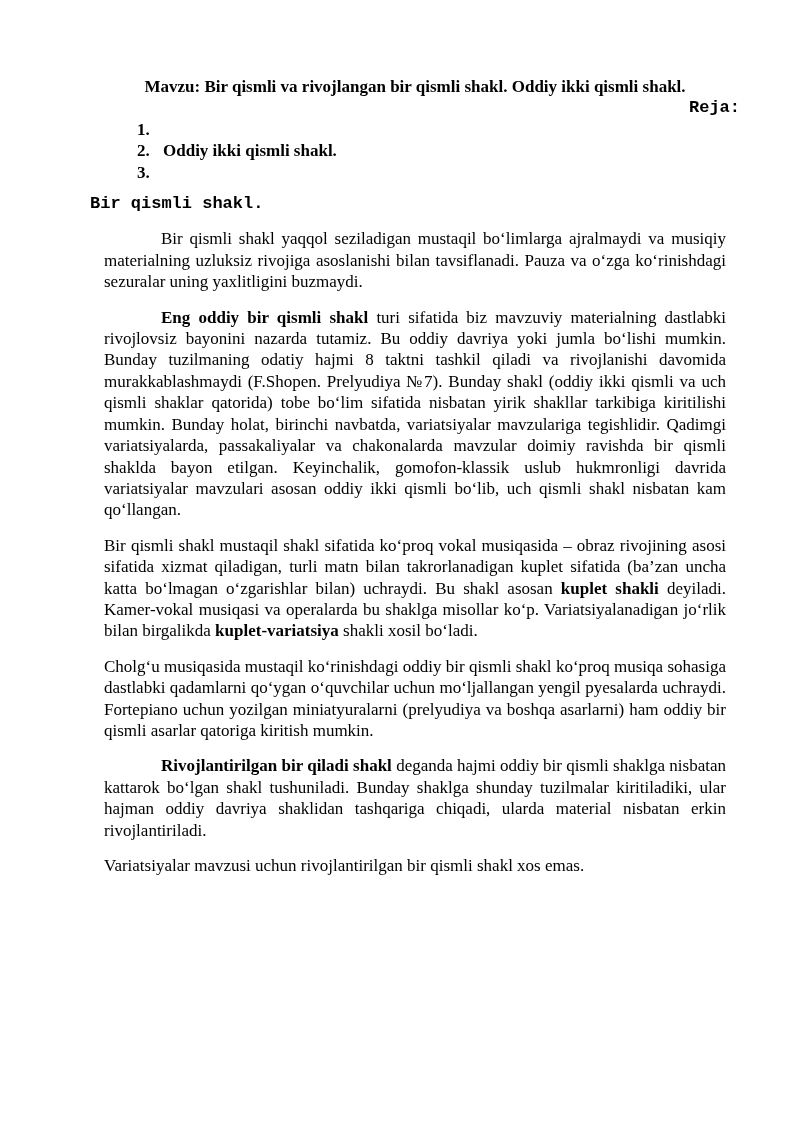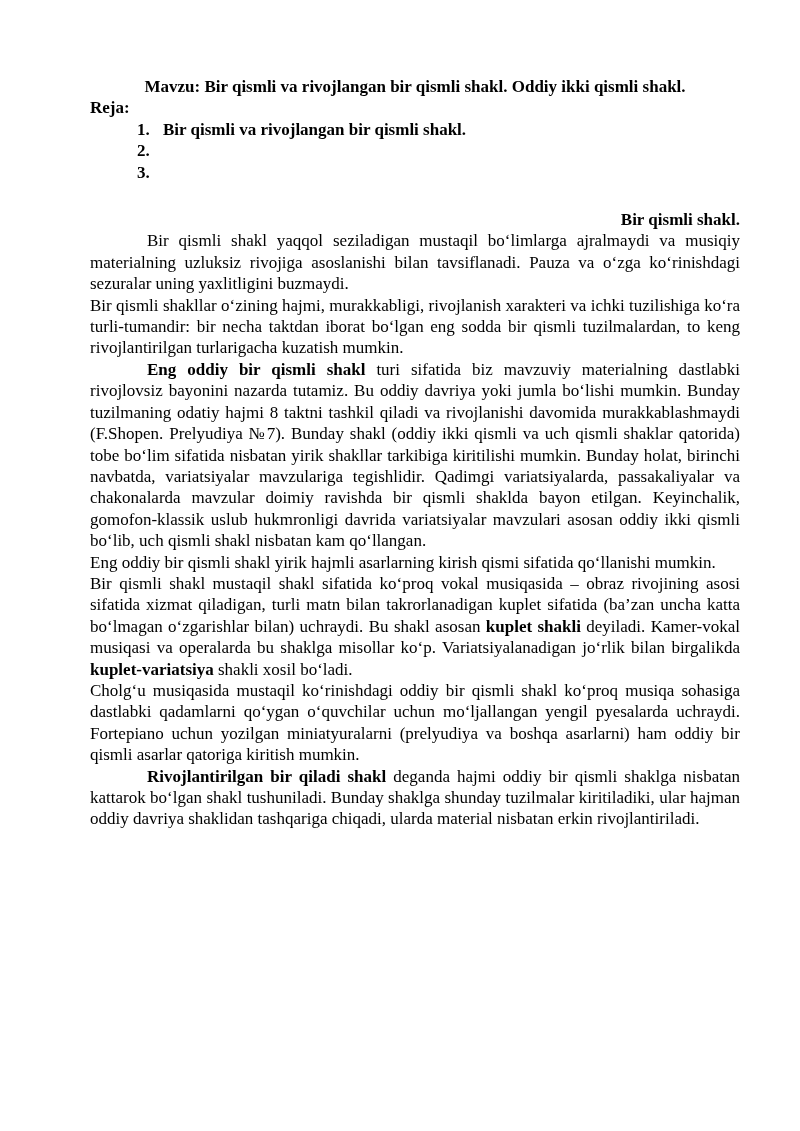--- a/index.html
+++ b/index.html
@@ -18,72 +18,73 @@
     font-size: 17px;
     line-height: 21.4px;
     padding: 76px 60px 0 90px;
     overflow: hidden;
   }
   .title {
     text-align: center;
     font-weight: bold;
   }
   .plan-heading {
-    text-align: left;
+    text-align: right;
     font-weight: bold;
+    font-family: Liberation Mono, monospace;
   }
   .plan-list {
     font-weight: bold;
     padding-left: 47px;
     margin: 0;
   }
   .plan-item {
     display: flex;
   }
   .plan-num {
     min-width: 26px;
     flex: 0 0 26px;
   }
   .section-heading {
-    text-align: right;
+    text-align: left;
     font-weight: bold;
-    margin-top: 26px;
+    margin-top: 10px;
+    font-family: Liberation Mono, monospace;
   }
   .body-text p {
-    margin: 0;
+    margin: 14px;
     text-align: justify;
   }
   .body-text p.indent {
     text-indent: 57px;
   }
   b { font-weight: bold; }
 </style>
 </head>
 <body>
 
 <div class="page" style="background: rgb(255, 255, 255); color: rgb(0, 0, 0);">
   <div class="title">
     <div>Mavzu: Bir qismli va rivojlangan bir qismli shakl. Oddiy ikki qismli shakl.</div>
   </div>
   <div class="plan-heading">Reja:</div>
   <div class="plan-list">
       <div class="plan-item">
         <span class="plan-num">1.</span>
-        <span>Bir qismli va rivojlangan bir qismli shakl.</span>
       </div>
       <div class="plan-item">
         <span class="plan-num">2.</span>
+        <span>Oddiy ikki qismli shakl.</span>
       </div>
       <div class="plan-item">
         <span class="plan-num">3.</span>
       </div>
     </div>
   <div class="section-heading">Bir qismli shakl.</div>
   <div class="body-text">
       <p class="indent"><span>Bir qismli shakl yaqqol seziladigan mustaqil boʻlimlarga ajralmaydi va musiqiy materialning uzluksiz rivojiga asoslanishi bilan tavsiflanadi. Pauza va oʻzga koʻrinishdagi sezuralar uning yaxlitligini buzmaydi.</span></p>
-      <p><span>Bir qismli shakllar oʻzining hajmi, murakkabligi, rivojlanish xarakteri va ichki tuzilishiga koʻra turli-tumandir: bir necha taktdan iborat boʻlgan eng sodda bir qismli tuzilmalardan, to keng rivojlantirilgan turlarigacha kuzatish mumkin.</span></p>
       <p class="indent"><b>Eng oddiy bir qismli shakl</b><span> turi sifatida biz mavzuviy materialning dastlabki rivojlovsiz bayonini nazarda tutamiz. Bu oddiy davriya yoki jumla boʻlishi mumkin. Bunday tuzilmaning odatiy hajmi 8 taktni tashkil qiladi va rivojlanishi davomida murakkablashmaydi (F.Shopen. Prelyudiya №7). Bunday shakl (oddiy ikki qismli va uch qismli shaklar qatorida) tobe boʻlim sifatida nisbatan yirik shakllar tarkibiga kiritilishi mumkin. Bunday holat, birinchi navbatda, variatsiyalar mavzulariga tegishlidir. Qadimgi variatsiyalarda, passakaliyalar va chakonalarda mavzular doimiy ravishda bir qismli shaklda bayon etilgan. Keyinchalik, gomofon-klassik uslub hukmronligi davrida variatsiyalar mavzulari asosan oddiy ikki qismli boʻlib, uch qismli shakl nisbatan kam qoʻllangan.</span></p>
-      <p><span>Eng oddiy bir qismli shakl yirik hajmli asarlarning kirish qismi sifatida qoʻllanishi mumkin.</span></p>
       <p><span>Bir qismli shakl mustaqil shakl sifatida koʻproq vokal musiqasida – obraz rivojining asosi sifatida xizmat qiladigan, turli matn bilan takrorlanadigan kuplet sifatida (baʼzan uncha katta boʻlmagan oʻzgarishlar bilan) uchraydi. Bu shakl asosan </span><b>kuplet shakli</b><span> deyiladi. Kamer-vokal musiqasi va operalarda bu shaklga misollar koʻp. Variatsiyalanadigan joʻrlik bilan birgalikda </span><b>kuplet-variatsiya</b><span> shakli xosil boʻladi.</span></p>
       <p><span>Cholgʻu musiqasida mustaqil koʻrinishdagi oddiy bir qismli shakl koʻproq musiqa sohasiga dastlabki qadamlarni qoʻygan oʻquvchilar uchun moʻljallangan yengil pyesalarda uchraydi. Fortepiano uchun yozilgan miniatyuralarni (prelyudiya va boshqa asarlarni) ham oddiy bir qismli asarlar qatoriga kiritish mumkin.</span></p>
       <p class="indent"><b>Rivojlantirilgan bir qiladi shakl</b><span> deganda hajmi oddiy bir qismli shaklga nisbatan kattarok boʻlgan shakl tushuniladi. Bunday shaklga shunday tuzilmalar kiritiladiki, ular hajman oddiy davriya shaklidan tashqariga chiqadi, ularda material nisbatan erkin rivojlantiriladi.</span></p>
+      <p><span>Variatsiyalar mavzusi uchun rivojlantirilgan bir qismli shakl xos emas.</span></p>
     </div>
 </div>
 
 </body></html>

